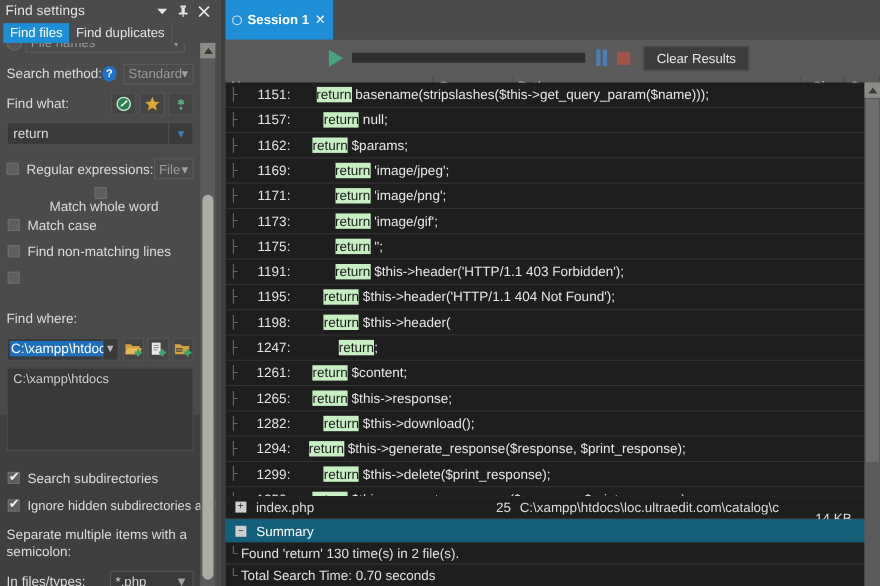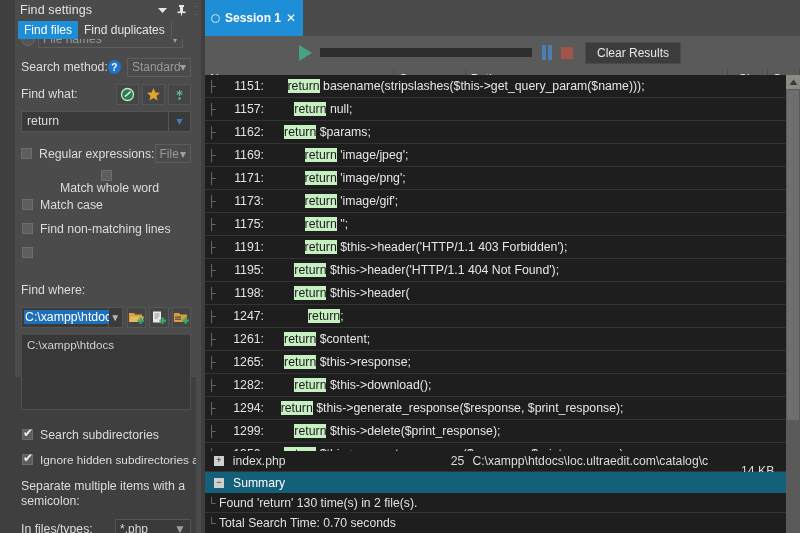--- a/index.html
+++ b/index.html
@@ -12,21 +12,20 @@
     font-size: 12px;
     color: #d4d4d4;
     -webkit-font-smoothing: antialiased;
   }
   #app { position: relative; width: 800px; height: 533px; }
 
   
   #left-panel {
     position: absolute; left: 0; top: 0; width: 196px; height: 377px;
     background: #4b4b4b;
-    margin-left: 15px;
   }
   .panel-titlebar {
     position: relative; height: 20px; background: #4b4b4b;
     display: flex; align-items: center;
   }
   .panel-title { font-size: 12.5px; color: #e2e2e2; padding-left: 5px; letter-spacing:.1px;}
   .titlebar-btns { position: absolute; right: 2px; top: 0; height: 20px; display: flex; align-items: center; gap: 2px;}
   .tb-btn { width: 17px; height: 18px; display: flex; align-items: center; justify-content: center; color: #e6e6e6; }
   .tb-btn svg { display:block; }
 

